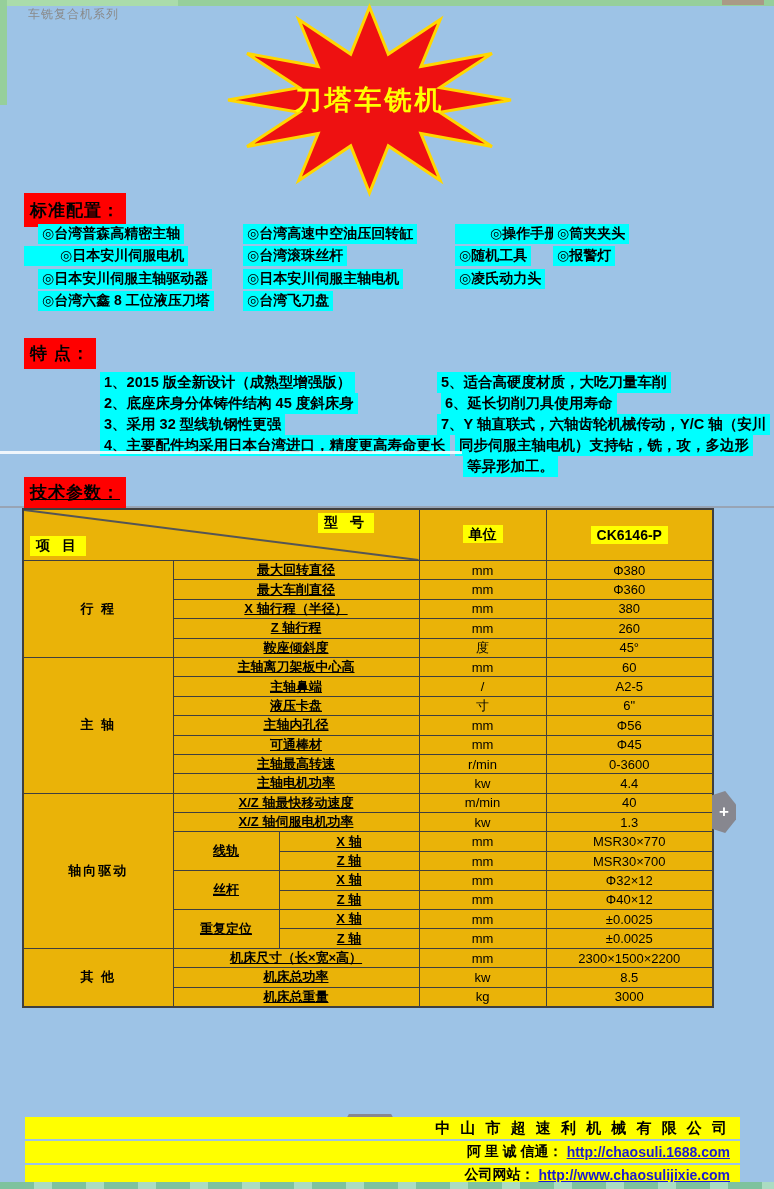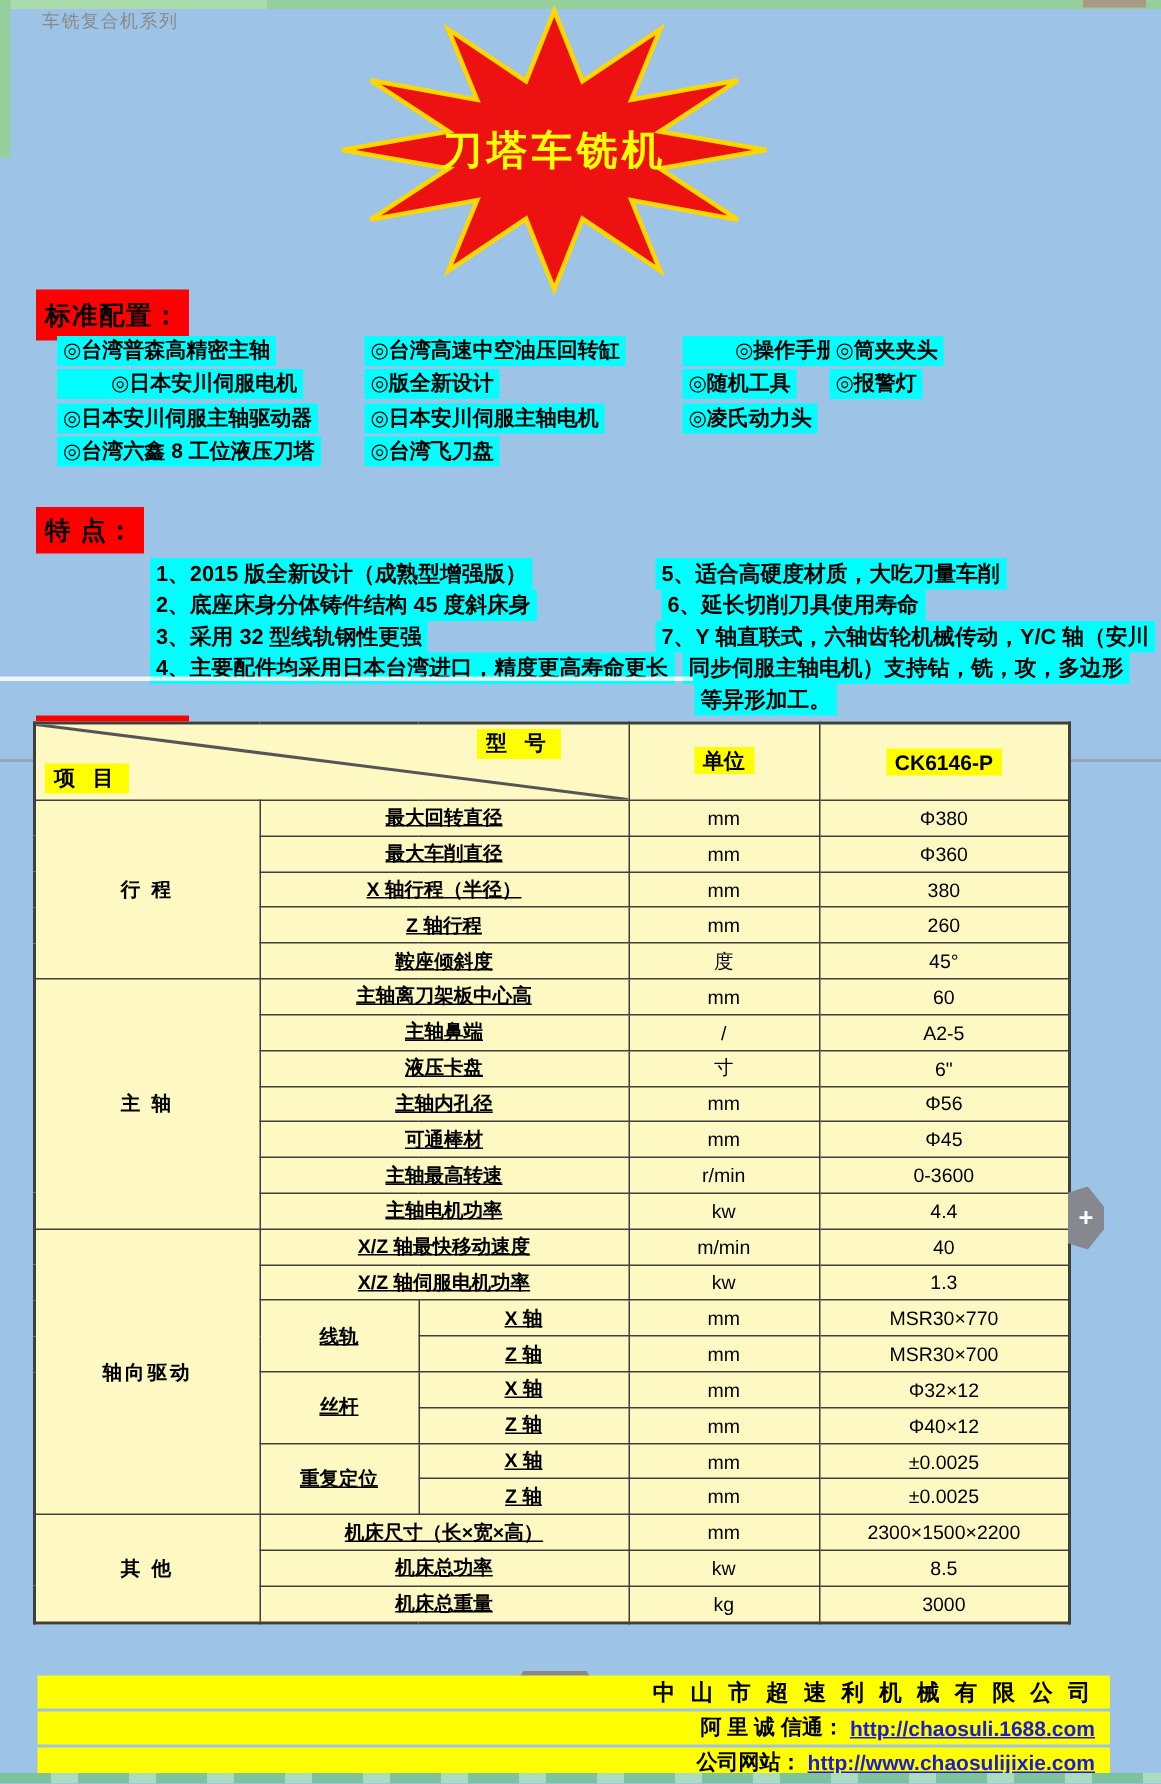--- a/index.html
+++ b/index.html
@@ -37,22 +37,22 @@
   
   .feat-left{position:absolute;left:100px;top:372px;width:360px;}
   .feat-right{position:absolute;left:437px;top:372px;width:330px;}
   .feat-line{position:relative;height:21px;}
   .feat-line .hl{position:absolute;top:0;font-size:14.5px;}
 
   .divider-white{position:absolute;left:0;top:451px;width:462px;height:3px;background:rgba(255,255,255,0.85);}
   .divider-gray{position:absolute;left:0;top:506px;width:774px;height:2px;background:#98a4b5;}
 
   
-  table.spec{position:absolute;left:22px;top:481px;width:690px;height:602px;border-collapse:collapse;
-        table-layout:fixed;background:#fef9c3;border:2px solid #3f3f3f;}
+  table.spec{position:absolute;left:22px;top:508px;width:690px;height:500px;border-collapse:collapse;
+        table-layout:fixed;background:#eab308;border:2px solid #3f3f3f;}
   table.spec td{border:1.5px solid #3f3f3f;text-align:center;vertical-align:middle;padding:0;font-size:13px;}
   tr.hrow td{height:50px;}
   td.diag{position:relative;}
   td.diag svg{position:absolute;left:0;top:0;width:100%;height:100%;}
   .yhl{background:#ffff00;color:#000;font-weight:bold;padding:1px 6px;font-size:14px;white-space:nowrap;}
   .yhl.model{position:absolute;left:294px;top:3px;letter-spacing:4px;}
   .yhl.item{position:absolute;left:6px;bottom:4px;letter-spacing:4px;}
   td.gcell{font-weight:600;font-size:14px;letter-spacing:2px;}
   td.pcell,td.slcell,td.sacell{font-weight:600;font-size:13.5px;text-decoration:underline;}
   td.ucell,td.vcell{font-weight:400;}
@@ -94,22 +94,22 @@
     <span>标准配置：</span>
   </div>
   <div class="cfg-wrap">
       <div class="cfg-row">
         <span class="hl" style="left: 14px;">◎台湾普森高精密主轴</span>
         <span class="hl" style="left: 219px;">◎台湾高速中空油压回转缸</span>
         <span class="hl" style="left: 431px; padding-left: 35px;">◎操作手册</span>
         <span class="hl" style="left: 529px;">◎筒夹夹头</span>
       </div>
       <div class="cfg-row">
-        <span class="hl" style="left: 14px; padding-left: 36px;">◎日本安川伺服电机</span>
-        <span class="hl" style="left: 219px;">◎版全新设计</span>
+        <span class="hl" style="left: 0; padding-left: 36px;">◎日本安川伺服电机</span>
+        <span class="hl" style="left: 219px;">◎台湾滚珠丝杆</span>
         <span class="hl" style="left: 431px;">◎随机工具</span>
         <span class="hl" style="left: 529px;">◎报警灯</span>
       </div>
       <div class="cfg-row">
         <span class="hl" style="left: 14px;">◎日本安川伺服主轴驱动器</span>
         <span class="hl" style="left: 219px;">◎日本安川伺服主轴电机</span>
         <span class="hl" style="left: 431px;">◎凌氏动力头</span>
       </div>
       <div class="cfg-row">
         <span class="hl" style="left: 14px;">◎台湾六鑫 8 工位液压刀塔</span>

